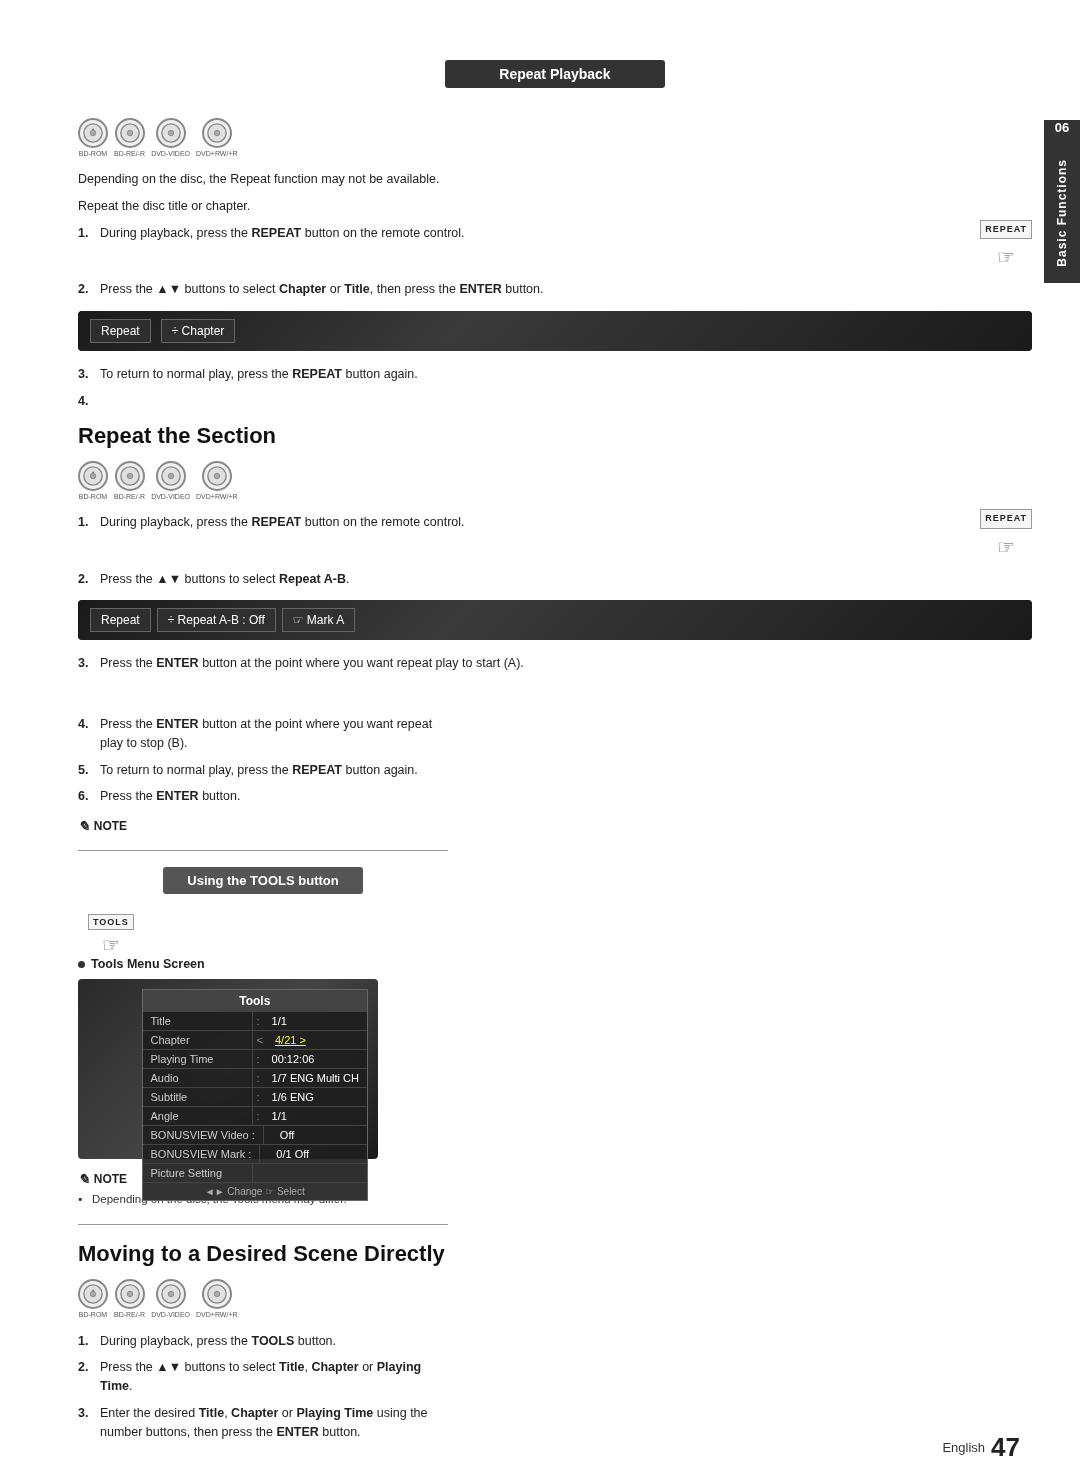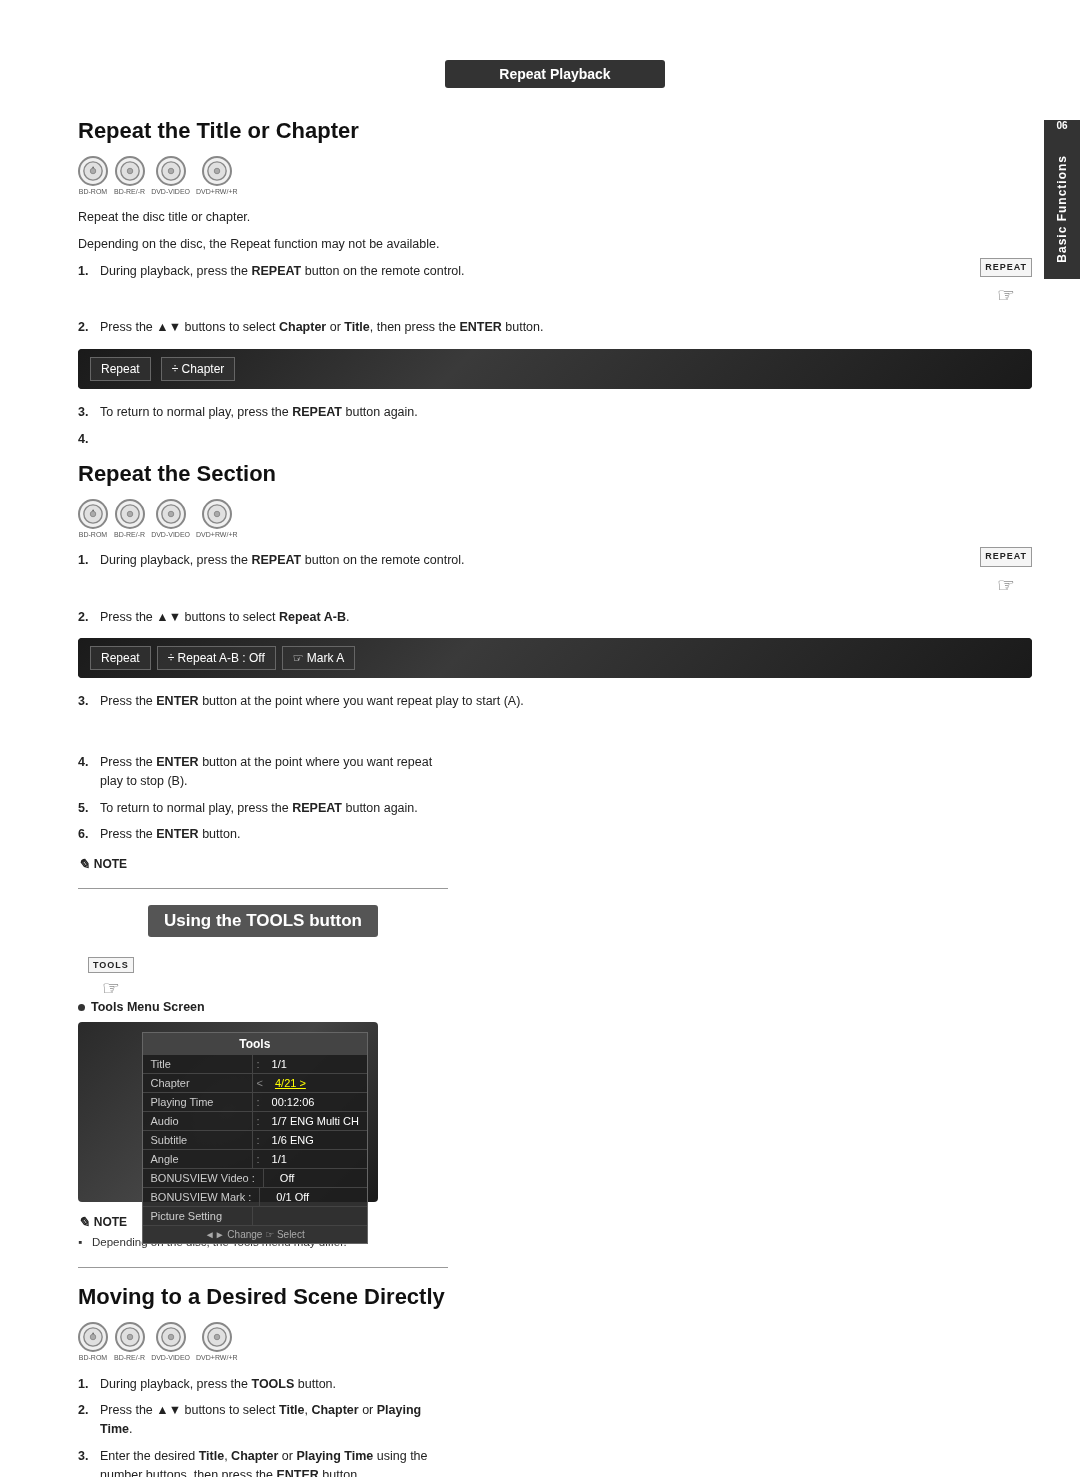--- a/index.html
+++ b/index.html
@@ -40,21 +40,21 @@
       color: #fff;
       font-size: 12px;
       font-weight: bold;
       padding: 16px 8px;
       letter-spacing: 1px;
       white-space: nowrap;
     }
 
     .side-tab-number {
       color: #fff;
-      font-size: 10px;
+      font-size: 13px;
       padding-bottom: 8px;
       font-weight: bold;
       text-align: right;
     }
 
     
     .main-content {
       display: flex;
       flex-direction: column;
       width: 1044px;
@@ -221,21 +221,21 @@
       text-align: center;
       color: #555;
     }
 
     
     .tools-header-box {
       background: #555;
       color: #fff;
       text-align: center;
       font-weight: bold;
-      font-size: 17px;
+      font-size: 13px;
       padding: 6px 16px;
       border-radius: 3px;
       margin-bottom: 12px;
       display: inline-block;
       min-width: 200px;
     }
 
     
     .tools-btn-box {
       float: right;
@@ -439,21 +439,20 @@
   </div>
 
   <div class="main-content">
 
     <div class="left-col">
 
       <div style="text-align:center; margin-bottom:16px;">
         <span class="section-header-box">Repeat Playback</span>
       </div>
 
-      <h2 class="section-title">Repeat the Title or Chapter</h2>
 
       <div class="disc-icons">
         <div class="disc-icon">
           <div class="disc-icon-circle">
             <svg width="24" height="24" viewBox="0 0 24 24">
               <circle cx="12" cy="12" r="10" fill="#e0e0e0" stroke="#888" stroke-width="1.5"></circle>
               <circle cx="12" cy="12" r="3" fill="#aaa" stroke="#888" stroke-width="1"></circle>
               <text x="12" y="9" text-anchor="middle" font-size="4" fill="#333" font-weight="bold">+</text>
             </svg>
           </div>
@@ -481,22 +480,22 @@
           <div class="disc-icon-circle">
             <svg width="24" height="24" viewBox="0 0 24 24">
               <circle cx="12" cy="12" r="10" fill="#e0e0e0" stroke="#888" stroke-width="1.5"></circle>
               <circle cx="12" cy="12" r="3" fill="#aaa" stroke="#888" stroke-width="1"></circle>
             </svg>
           </div>
           <span class="disc-label">DVD+RW/+R</span>
         </div>
       </div>
 
+      <p class="body-text">Depending on the disc, the Repeat function may not be available.</p>
       <p class="body-text">Repeat the disc title or chapter.</p>
-      <p class="body-text">Depending on the disc, the Repeat function may not be available.</p>
 
       <ul class="numbered-list">
         <li>
           <span class="num">1.</span>
           <div style="flex:1;">
             <div style="display:flex; align-items:flex-start;">
               <div style="flex:1;">
                 <span>During playback, press the </span><span class="bold">REPEAT</span><span> button on the remote control.</span>
               </div>
               <div class="repeat-btn-container">

